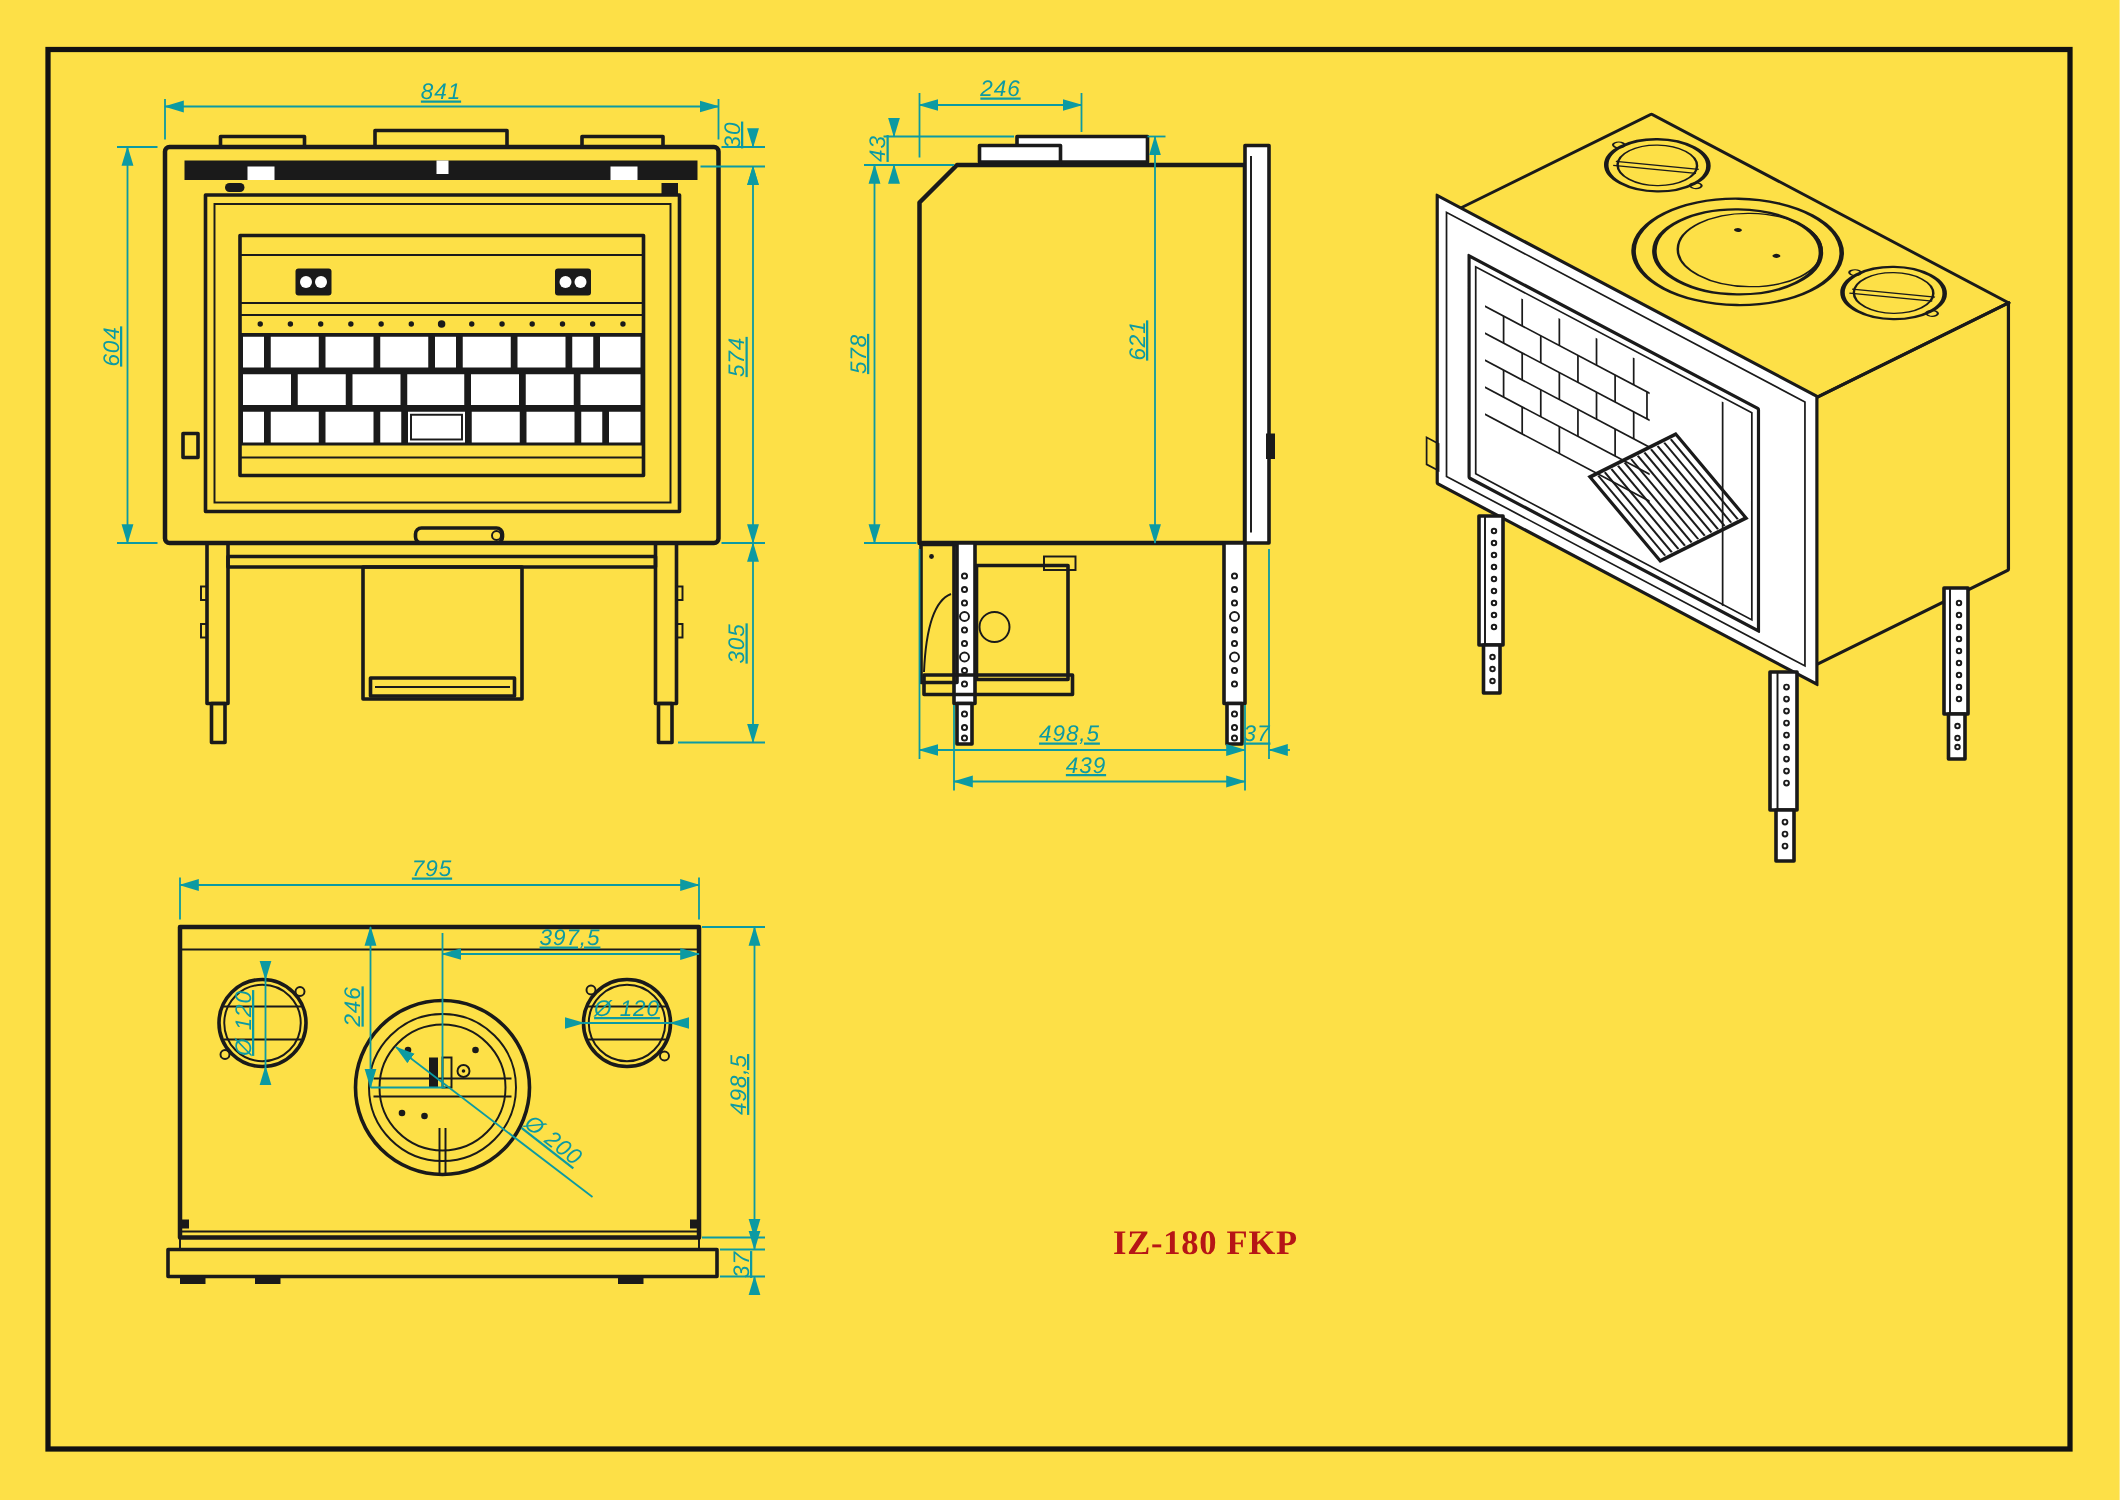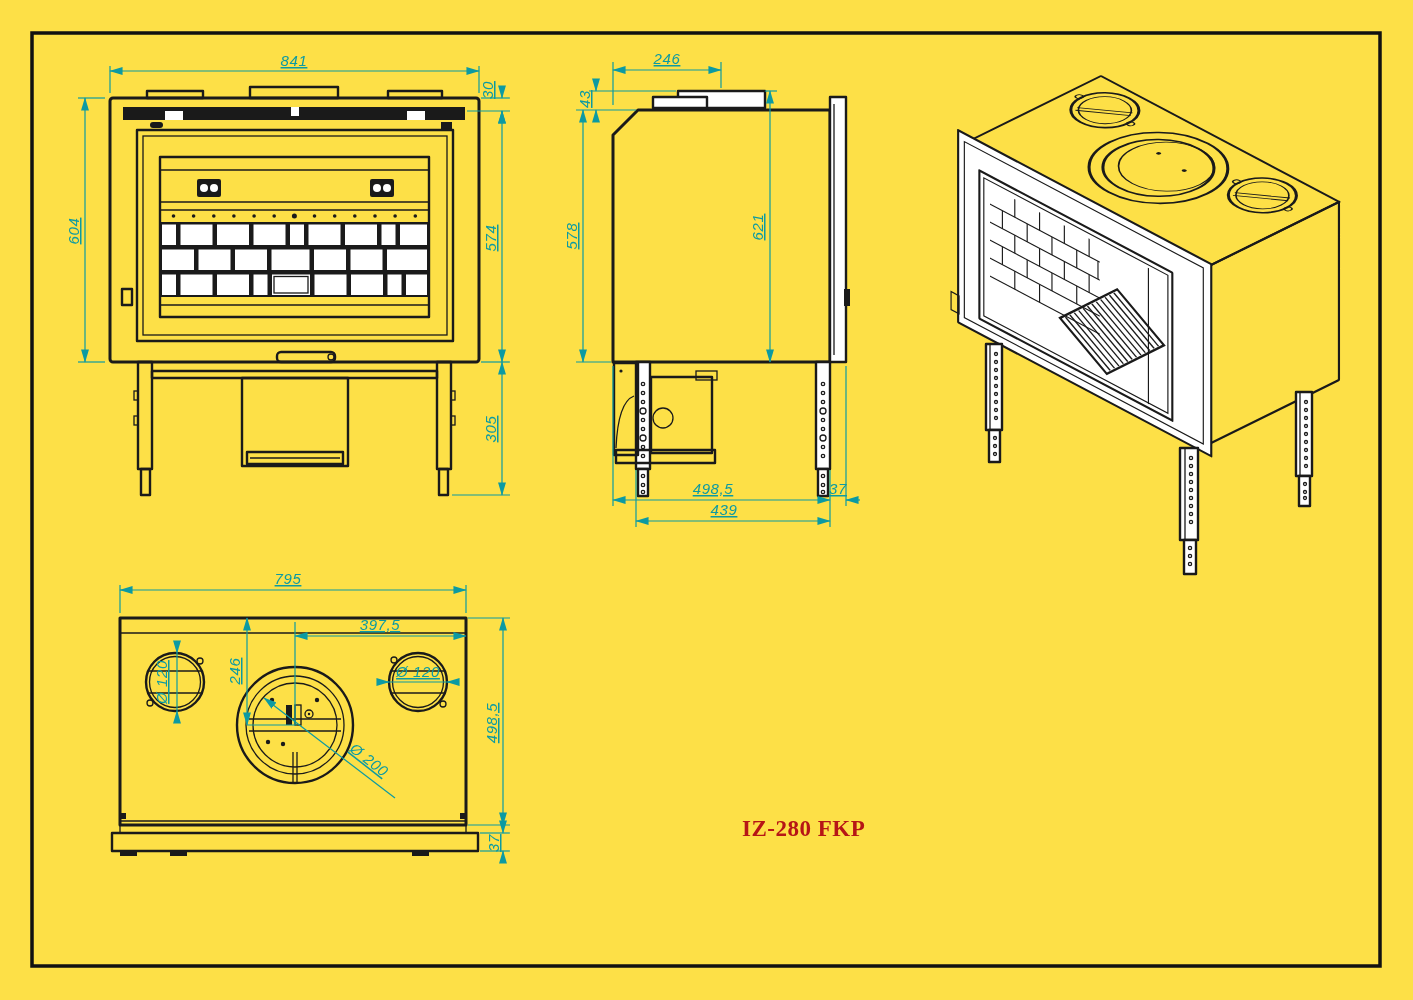--- a/index.html
+++ b/index.html
@@ -469,14 +469,14 @@
 
       <line class="d" x1="480" y1="833" x2="510" y2="833"></line>
           <line class="d" x1="480" y1="851" x2="510" y2="851"></line>
       <line class="d" x1="503" y1="823" x2="503" y2="833" marker-end="url(#ar)"></line>
       <line class="d" x1="503" y1="861" x2="503" y2="851" marker-end="url(#ar)"></line>
       <text class="dt" transform="translate(499,843) rotate(-90)">37</text>
     </g>
   </g>
 </svg>
 
-<div id="title-label">IZ-280 FKP</div>
+<div id="title-label">IZ-180 FKP</div>
 </div>
 
 </body></html>

